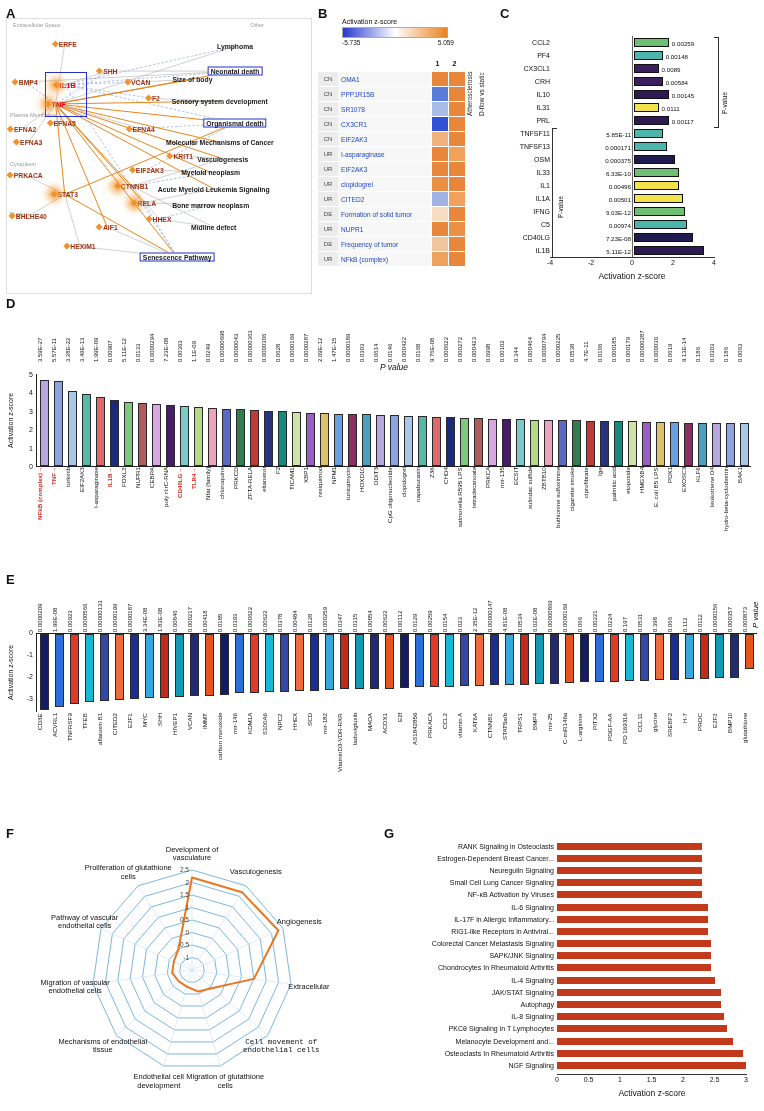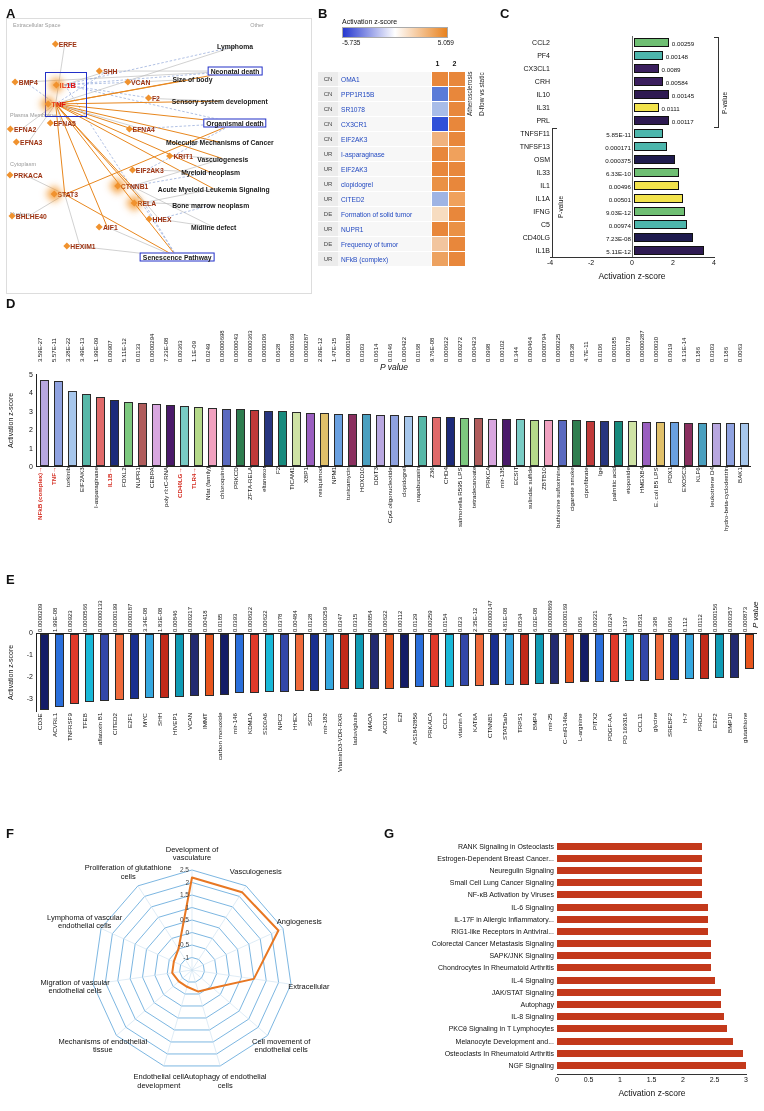--- a/index.html
+++ b/index.html
@@ -1091,26 +1091,26 @@
         <text x="183" y="80" text-anchor="end" font-size="6.5" fill="#444">0.5</text>
         <text x="183" y="92.5" text-anchor="end" font-size="6.5" fill="#444">0</text>
         <text x="183" y="105" text-anchor="end" font-size="6.5" fill="#444">-0.5</text>
         <text x="183" y="117.5" text-anchor="end" font-size="6.5" fill="#444">-1</text>
       </svg>
     <div id="radar-labels">
         <div class="radar-axlab" style="left: 186px; top: 12px;">Development of vasculature</div>
         <div class="radar-axlab" style="left: 249.796px; top: 30.4146px;">Vasculogenesis</div>
         <div class="radar-axlab" style="left: 293.337px; top: 79.8119px;">Angiogenesis</div>
         <div class="radar-axlab" style="left: 302.799px; top: 144.509px;">Extracellular</div>
-        <div class="radar-axlab" style="left: 275.178px; top: 203.964px;">Cell movement of endothelial cells</div>
-        <div class="radar-axlab" style="left: 219.244px; top: 239.301px;">Autophagy of endothelial cells</div>
+        <div class="radar-axlab" style="left: 275.178px; top: 203.964px; font-family: Liberation Mono, monospace;">Cell movement of endothelial cells</div>
+        <div class="radar-axlab" style="left: 219.244px; top: 239.301px;">Migration of glutathione cells</div>
         <div class="radar-axlab" style="left: 152.756px; top: 239.301px;">Endothelial cell development</div>
         <div class="radar-axlab" style="left: 96.8216px; top: 203.964px;">Mechanisms of endothelial tissue</div>
         <div class="radar-axlab" style="left: 69.2011px; top: 144.509px;">Migration of vascular endothelial cells</div>
-        <div class="radar-axlab" style="left: 78.6634px; top: 79.8119px;">Lymphoma of vascular endothelial cells</div>
+        <div class="radar-axlab" style="left: 78.6634px; top: 79.8119px;">Pathway of vascular endothelial cells</div>
         <div class="radar-axlab" style="left: 122.204px; top: 30.4146px;">Proliferation of glutathione cells</div>
       </div>
   </div>
 </div>
 
 <div class="panel" id="panel-G">
   <div class="plabel">G</div>
   <div id="pg-rows">
       <div class="pg-row">
         <span class="pg-lab">RANK Signaling in Osteoclasts</span>

